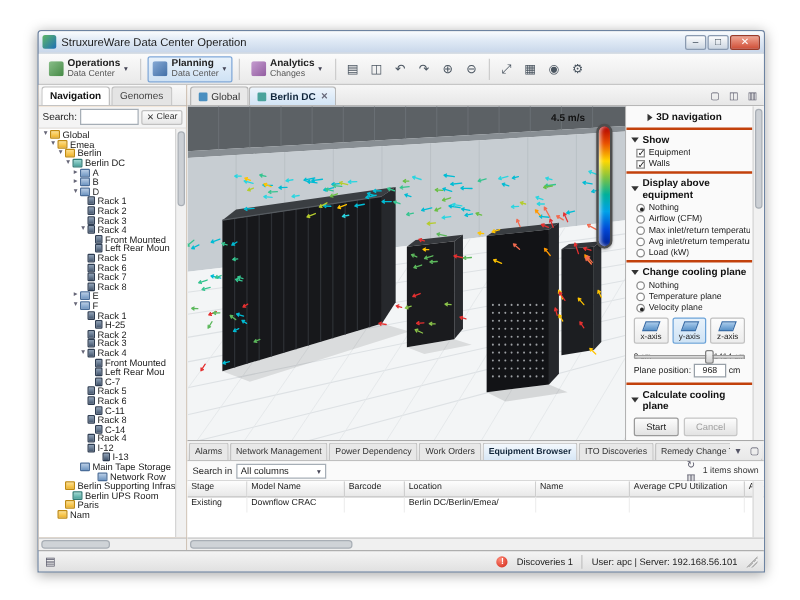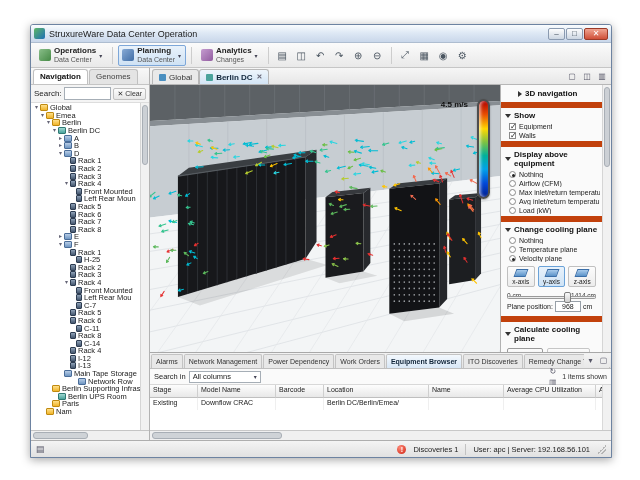--- a/index.html
+++ b/index.html
@@ -71,29 +71,29 @@
   .etab.active { background:linear-gradient(#eef5fc,#d2e4f5); color:#10253a; font-weight:bold; }
   .etab-icon { width:7px; height:7px; border-radius:1px; flex:none; }
   .etab-close { font-size:7px; color:#667; margin-left:1px; }
   .eicons { position:absolute; right:2px; top:2px; display:flex; gap:1px; }
   .eico { width:14px; height:13px; font-size:8px; color:#556; display:flex; align-items:center; justify-content:center;
           border:1px solid transparent; border-radius:2px; }
   .mid { flex:1; min-height:0; display:flex; }
   
   .view3d { flex:1; min-width:0; position:relative; border-right:1px solid #b2b2b2; background:#eef1f3; overflow:hidden; }
   .view3d svg { width:100%; height:100%; display:block; }
-  .scale-label { position:absolute; right:32px; top:15px; font-size:8px; font-weight:bold; color:#111;text-align:center; }
+  .scale-label { position:absolute; right:32px; top:5px; font-size:8px; font-weight:bold; color:#111;text-align:center; }
   .scale-bar { position:absolute; right:10px; top:14px; width:13px; height:100px; border-radius:7px; border:2px solid #4e4e4e;
                box-shadow:inset 2px 0 3px rgba(255,255,255,.55), 0 1px 2px rgba(0,0,0,.3); }
   
   .right-panel { width:110px; flex:none; background:#fafafa; display:flex; flex-direction:column; position:relative;
                  padding-right:9px; overflow:hidden; }
   .rp-head { display:flex; align-items:center; gap:3px; padding:4px 4px 3px; font-size:8px; font-weight:bold; color:#111;margin-left:13px; }
   .rp-sec { display:flex; align-items:center; gap:3px; padding:3px 4px 2px; font-size:8px; font-weight:bold; color:#111;
-            border-top:6px solid #c2410c; margin-top:1px; }
+            border-top:2px solid #c2410c; margin-top:1px; }
   .tri { width:0; height:0; border-left:3px solid transparent; border-right:3px solid transparent; border-top:4px solid #333; flex:none; }
   .tri.right { border-top:3px solid transparent; border-bottom:3px solid transparent; border-left:4px solid #333; border-right:none; }
   .rp-item { display:flex; align-items:center; gap:3px; padding:1px 2px 1px 8px; font-size:7px; color:#1a1a1a; }
   .rlabel { white-space:nowrap; overflow:hidden; }
   .cb { width:7px; height:7px; border:1px solid #8a8a8a; background:#fff; flex:none; position:relative; }
   .cb.on::after { content:"✓"; position:absolute; left:0px; top:-2px; font-size:8px; color:#222; }
   .rb { width:7px; height:7px; border:1px solid #8a8a8a; border-radius:50%; background:#fff; flex:none; position:relative; }
   .rb.on::after { content:""; position:absolute; left:1.5px; top:1.5px; width:3px; height:3px; border-radius:50%; background:#222; }
   .axes { display:flex; gap:3px; padding:3px 6px 2px; }
   .axis-btn { flex:1; display:flex; flex-direction:column; align-items:center; gap:1px; padding:2px 0 1px;
@@ -388,21 +388,21 @@
           <div class="titem" style="padding-left:32px">
             <span class="twist"></span>
             <span class="ti ti-rack"></span>
             <span class="tlabel">Rack 4</span>
           </div>
           <div class="titem" style="padding-left:32px">
             <span class="twist"></span>
             <span class="ti ti-rack"></span>
             <span class="tlabel">I-12</span>
           </div>
-          <div class="titem" style="padding-left:32px">
+          <div class="titem" style="padding-left:44px">
             <span class="twist"></span>
             <span class="ti ti-rack"></span>
             <span class="tlabel">I-13</span>
           </div>
           <div class="titem" style="padding-left:26px">
             <span class="twist"></span>
             <span class="ti ti-row"></span>
             <span class="tlabel">Main Tape Storage</span>
           </div>
           <div class="titem" style="padding-left:40px">

